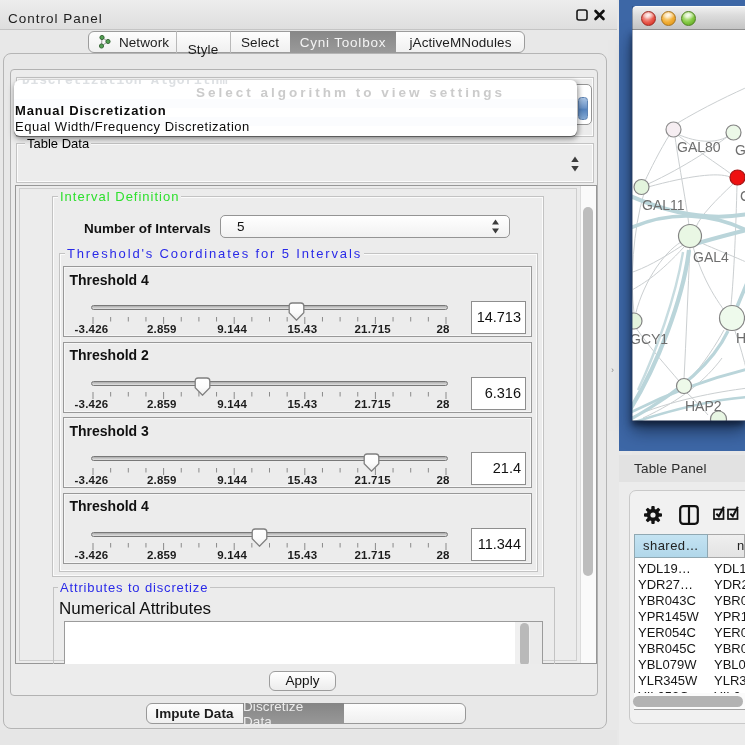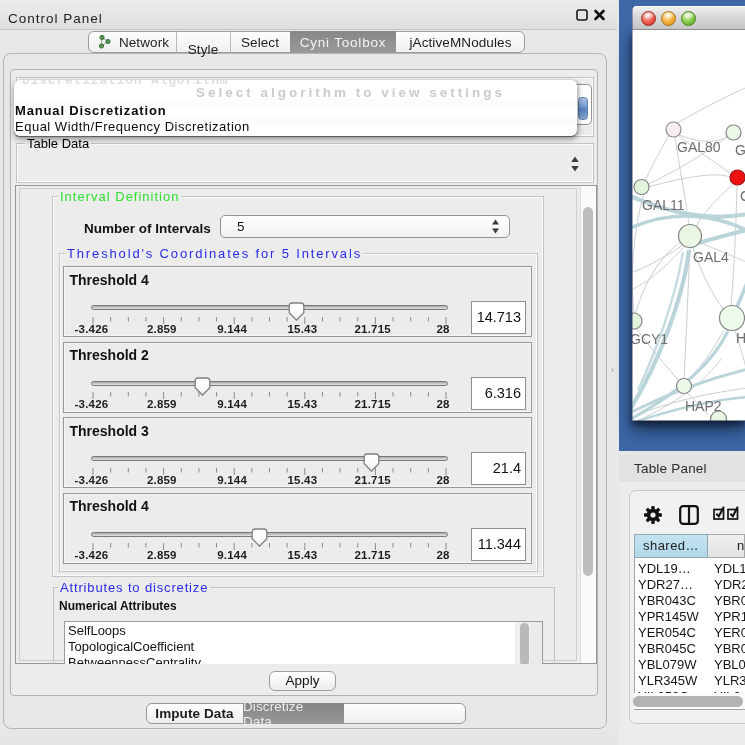--- a/index.html
+++ b/index.html
@@ -277,23 +277,22 @@
             <stop offset="0.55" stop-color="#fbfbfb"></stop>
             <stop offset="1" stop-color="#ececec"></stop>
           </linearGradient>
         </defs>
         <path d="M1.2,4 Q1.2,1 4.2,1 L12.8,1 Q15.8,1 15.8,4 L15.8,10.8 L8.5,18.2 L1.2,10.8 Z" fill="url(#tg)" stroke="#7f7f7f" stroke-width="1.3"></path>
       </svg>
     </div>
 
   <div class="group abs" style="left:53px;top:587px;width:500px;height:76px;border-bottom:none;box-shadow:none;"></div>
   <div class="grouplabel abs" style="left:58px;top:580px;color:#2a2ae8;letter-spacing:0.85px;">Attributes to discretize</div>
-  <div class="abs" style="left:59px;top:599px;font-size:12px;font-weight:bold;color:#111;text-align:right;">Numerical Attributes</div>
+  <div class="abs" style="left:59px;top:599px;font-size:17px;font-weight:normal;color:#111;text-align:right;">Numerical Attributes</div>
   <div class="abs" style="left:64px;top:621px;width:479px;height:43px;background:#fff;border:1px solid #9b9b9b;border-bottom:none;box-sizing:border-box;overflow:hidden;">
-    <div style="position:absolute;left:3px;top:1px;font-size:13px;color:#131313;line-height:15.8px;">SelfLoops<br>TopologicalCoefficient<br>BetweennessCentrality</div>
     <div style="position:absolute;left:450px;top:0;width:15px;height:43px;background:#f0f0f0;"></div>
     <div style="position:absolute;left:455px;top:1px;width:9px;height:43px;border-radius:4.5px;background:#b9b9b9;"></div>
     <div style="position:absolute;left:465px;top:0;width:14px;height:43px;background:#ebebeb;"></div>
   </div>
 
   <div class="abs" style="left:269px;top:671px;width:67px;height:20px;border:1px solid #9d9d9d;border-radius:6px;background:linear-gradient(#ffffff,#ececec);box-sizing:border-box;text-align:center;font-size:13.5px;color:#111;line-height:18px;">Apply</div>
 
   <div class="abs" style="left:146px;top:703px;width:320px;height:21px;border:1px solid #989898;border-radius:6px;background:linear-gradient(#fdfdfd,#efefef);box-sizing:border-box;"></div>
   <div class="abs" style="left:243px;top:703px;width:101px;height:21px;background:linear-gradient(#858585,#989898);"></div>
   <div class="seg" style="left:146px;top:703px;width:97px;height:21px;font-weight:bold;">Impute Data</div>

